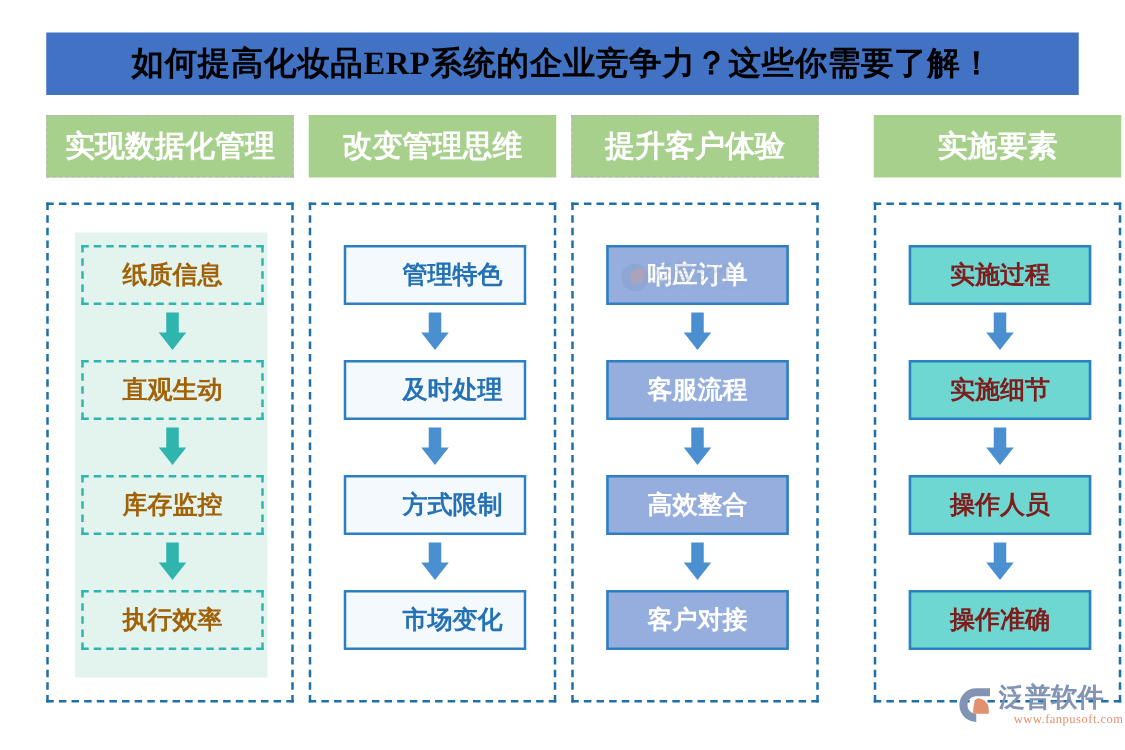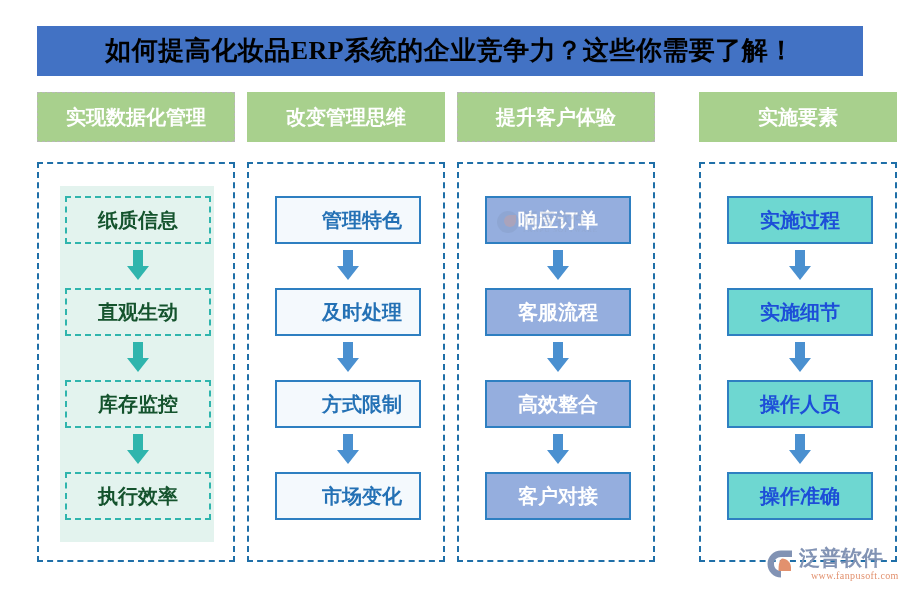--- a/index.html
+++ b/index.html
@@ -70,21 +70,21 @@
     display: flex;
     align-items: center;
     justify-content: center;
     box-sizing: border-box;
   }
   .col-header.dashed-head {
     border: 1px dashed #b7b7b7;
   }
   .col-header-text {
     color: #ffffff;
-    font-size: 20px;
+    font-size: 24px;
     font-weight: bold;
     white-space: nowrap;
     font-family: "Liberation Serif", "DejaVu Serif", serif;
   }
 
   .col-body {
     position: absolute;
     top: 70px;
     left: 0;
     width: 198px;
@@ -129,21 +129,21 @@
     white-space: nowrap;
     line-height: 1;
     font-family: "Liberation Serif", "DejaVu Serif", serif;
   }
 
   
   .style-mint .node {
     border: 2px dashed #2fb5ad;
     background: transparent;
   }
-  .style-mint .node-text { color: #14532d; }
+  .style-mint .node-text { color: #a16207; }
 
   
   .style-outline .node {
     border: 2px solid #2e7fc1;
     background: #f4f9fd;
     padding-left: 28px;
   }
   .style-outline .node-text { color: #2471b5; }
 
   
@@ -151,21 +151,21 @@
     border: 2px solid #2e7fc1;
     background: #95aede;
   }
   .style-periwinkle .node-text { color: #ffffff; }
 
   
   .style-turquoise .node {
     border: 2px solid #2e7fc1;
     background: #6ed7d1;
   }
-  .style-turquoise .node-text { color: #1d4ed8; }
+  .style-turquoise .node-text { color: #7f1d1d; }
 
   
   .arrow {
     width: 22px;
     height: 32px;
     margin: 6px 0;
     position: relative;
   }
   .arrow .stem {
     position: absolute;

